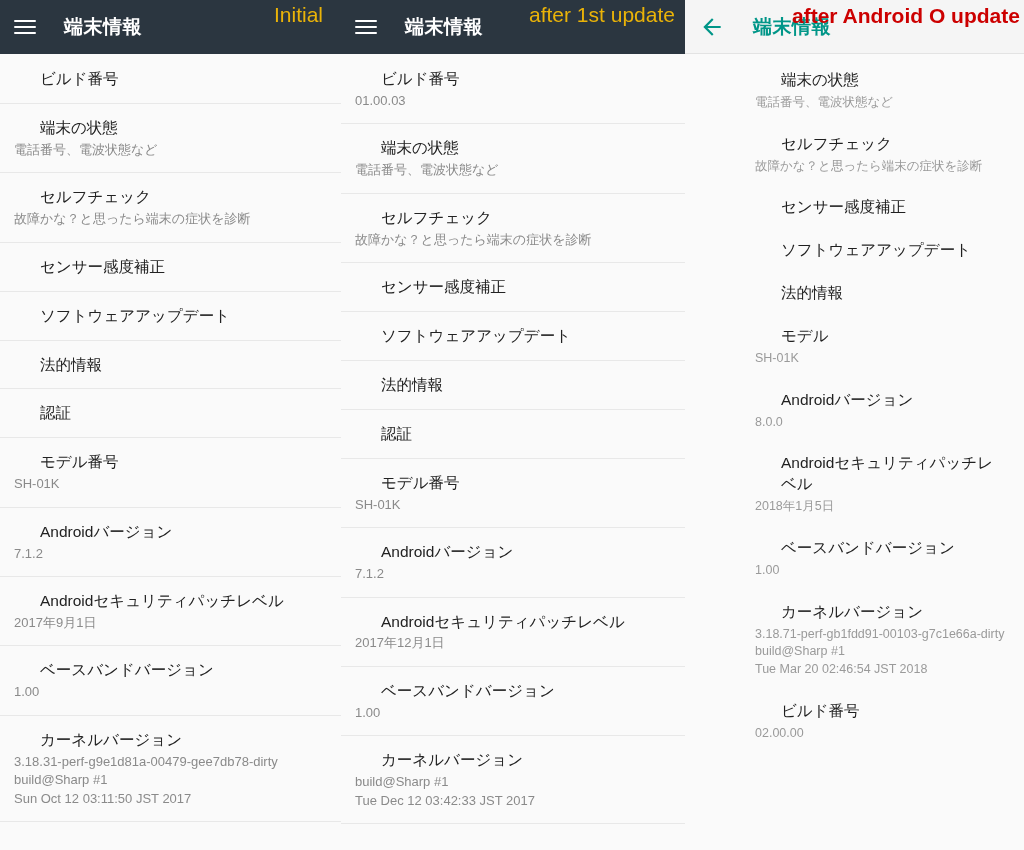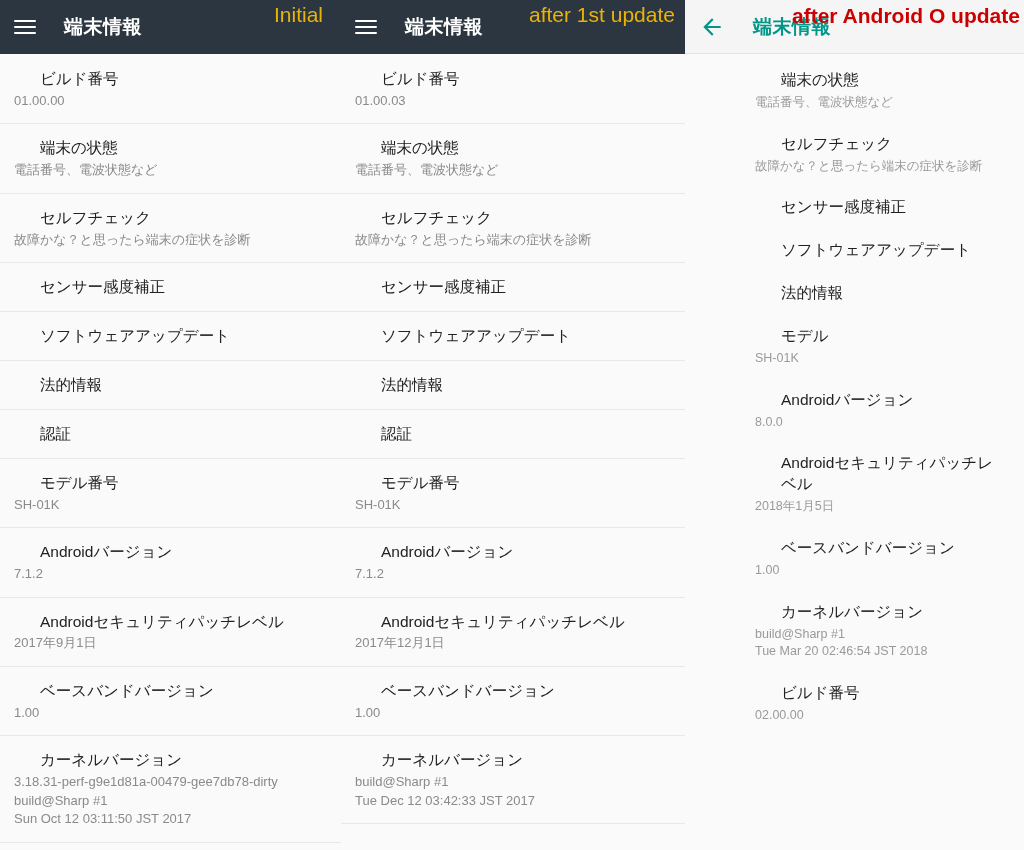--- a/index.html
+++ b/index.html
@@ -83,23 +83,20 @@
           <span></span>
           <span></span>
           <span></span>
         </div>
       <div class="appbar-title">端末情報</div>
       <div class="annot annot-a">Initial</div>
     </div>
     <div class="list-div">
         <div class="row-div">
           <div class="row-title">ビルド番号</div>
-          <div class="row-sub">
-            <div>01.00.00</div>
-          </div>
         </div>
         <div class="row-div">
           <div class="row-title">端末の状態</div>
           <div class="row-sub">
             <div>電話番号、電波状態など</div>
           </div>
         </div>
         <div class="row-div">
           <div class="row-title">セルフチェック</div>
           <div class="row-sub">
@@ -278,20 +275,21 @@
         </div>
         <div class="row-plain">
           <div class="row-title">ベースバンドバージョン</div>
           <div class="row-sub">
             <div>1.00</div>
           </div>
         </div>
         <div class="row-plain">
           <div class="row-title">カーネルバージョン</div>
           <div class="row-sub">
+            <div>3.18.71-perf-gb1fdd91-00103-g7c1e66a-dirty</div>
             <div>build@Sharp #1</div>
             <div>Tue Mar 20 02:46:54 JST 2018</div>
           </div>
         </div>
         <div class="row-plain">
           <div class="row-title">ビルド番号</div>
           <div class="row-sub">
             <div>02.00.00</div>
           </div>
         </div>

